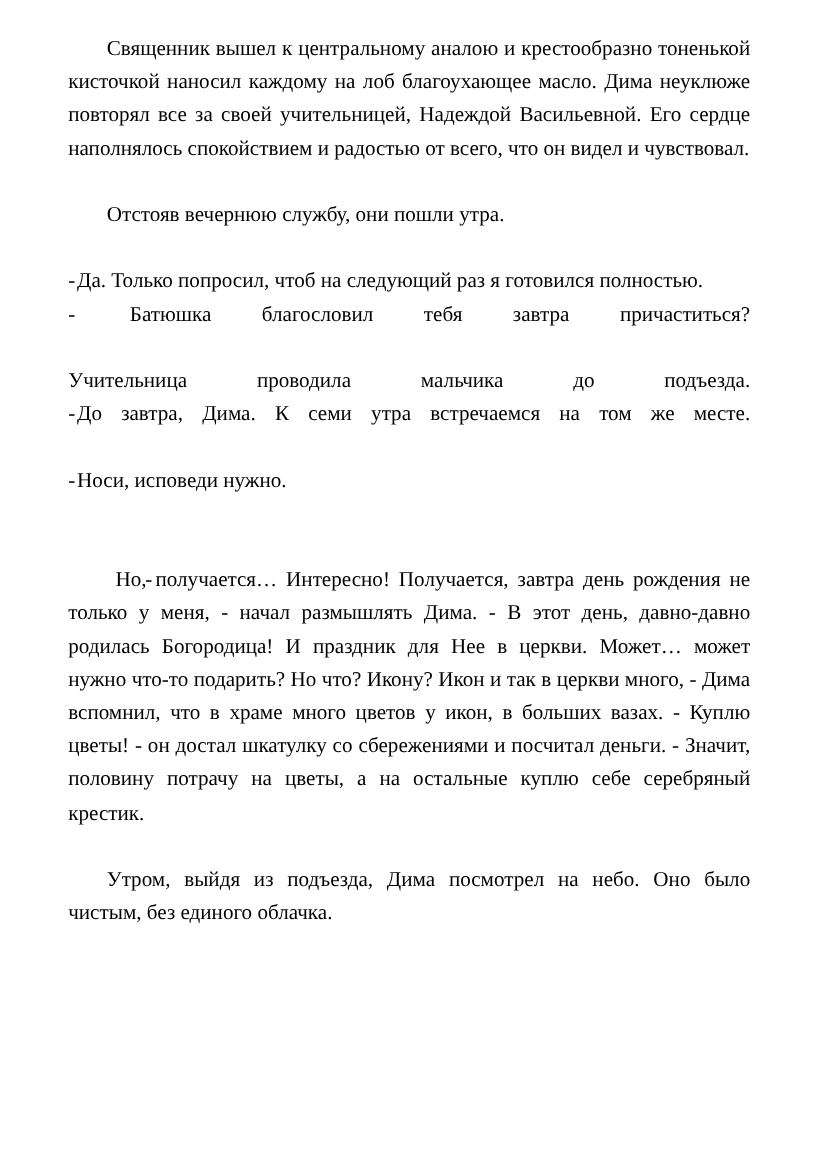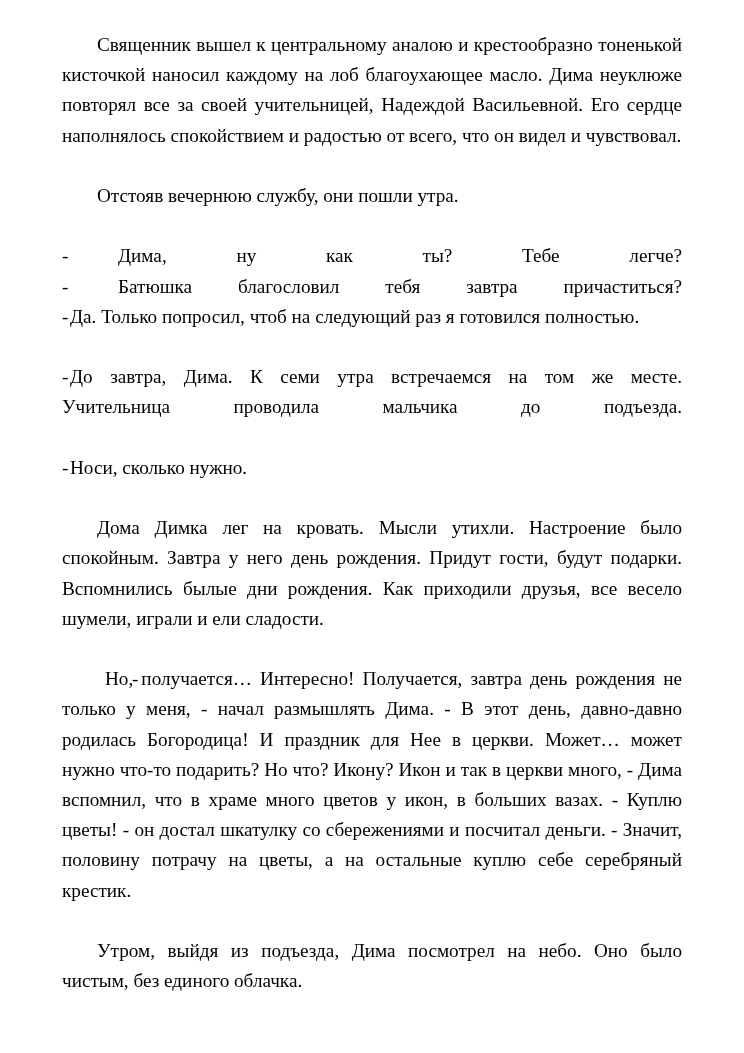--- a/index.html
+++ b/index.html
@@ -75,41 +75,39 @@
   <div class="text-column">
 
     <p class="para indent">Священник вышел к центральному аналою и крестообразно тоненькой кисточкой наносил каждому на лоб благоухающее масло. Дима неуклюже повторял все за своей учительницей, Надеждой Васильевной. Его сердце наполнялось спокойствием и радостью от всего, что он видел и чувствовал.</p>
 
     <div class="gap-block"></div>
 
     <p class="para indent">Отстояв вечернюю службу, они пошли утра.</p>
 
     <div class="gap-block"></div>
 
-    <p class="para stretch"><span class="dash-lead">-</span><span>Дима, ну как ты? Тебе легче?</span></p>
 
+
+    <p class="para"><span class="dash-lead-sm">-</span><span>Да. Только попросил, чтоб на следующий раз я готовился полностью.</span></p>
 
     <p class="para stretch"><span class="dash-lead">-</span><span>Батюшка благословил тебя завтра причаститься?</span></p>
 
-    <p class="para"><span class="dash-lead-sm">-</span><span>Да. Только попросил, чтоб на следующий раз я готовился полностью.</span></p>
-
     <div class="gap-block"></div>
 
+    <p class="para stretch">Учительница проводила мальчика до подъезда.</p>
+
     <p class="para stretch"><span class="dash-lead-sm">-</span><span>До завтра, Дима. К семи утра встречаемся на том же месте.</span></p>
-
-    <p class="para stretch">Учительница проводила мальчика до подъезда.</p>
 
 
     <div class="gap-block"></div>
 
-    <p class="para"><span class="dash-lead-sm">-</span><span>Носи, сколько нужно.</span></p>
+    <p class="para"><span class="dash-lead-sm">-</span><span>Носи, исповеди нужно.</span></p>
 
     <div class="gap-block"></div>
 
-    <p class="para indent">Дома Димка лег на кровать. Мысли утихли. Настроение было спокойным. Завтра у него день рождения. Придут гости, будут подарки. Вспомнились былые дни рождения. Как приходили друзья, все весело шумели, играли и ели сладости.</p>
 
     <div class="gap-block"></div>
 
     <p class="para indent"><span class="dash-lead-sm">-</span><span>Но, получается… Интересно! Получается, завтра день рождения не только у меня, - начал размышлять Дима. - В этот день, давно-давно родилась Богородица! И праздник для Нее в церкви. Может… может нужно что-то подарить? Но что? Икону? Икон и так в церкви много, - Дима вспомнил, что в храме много цветов у икон, в больших вазах. - Куплю цветы! - он достал шкатулку со сбережениями и посчитал деньги. - Значит, половину потрачу на цветы, а на остальные куплю себе серебряный крестик.</span></p>
 
     <div class="gap-block"></div>
 
     <p class="para indent">Утром, выйдя из подъезда, Дима посмотрел на небо. Оно было чистым, без единого облачка.</p>
 
   </div>

